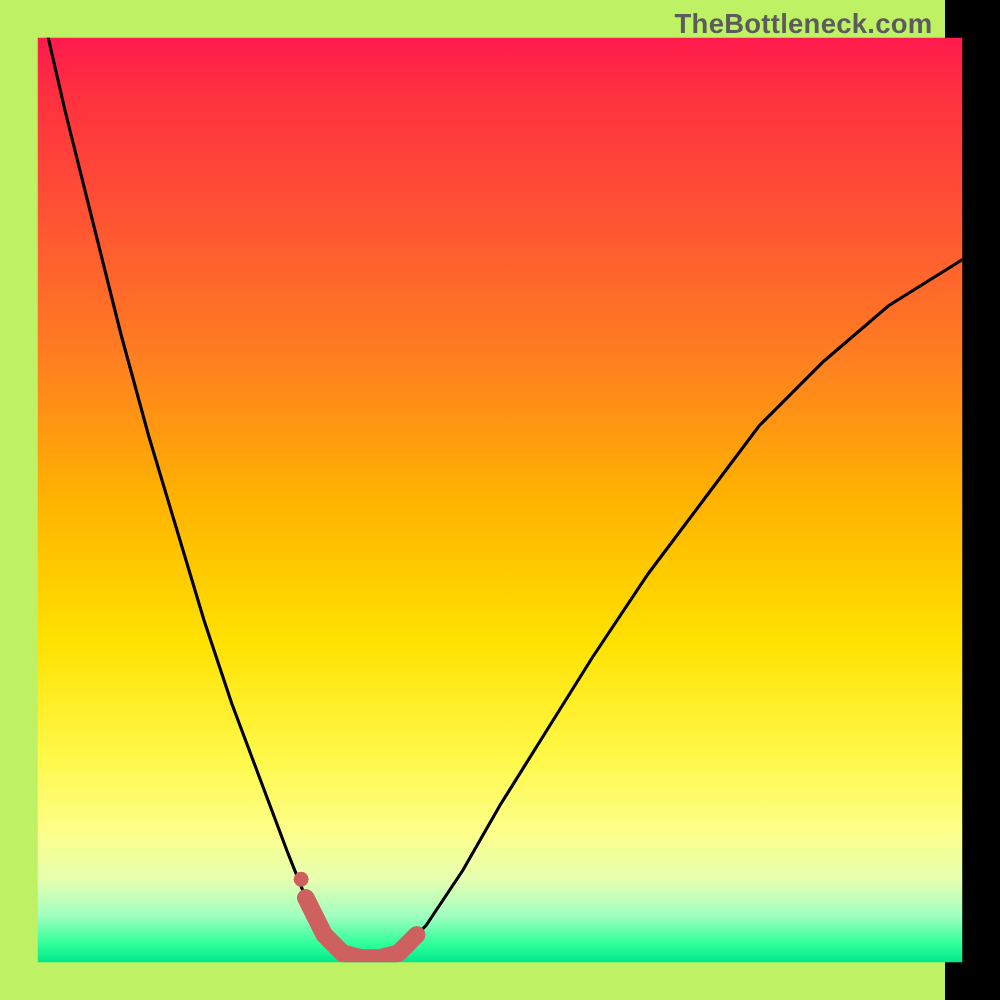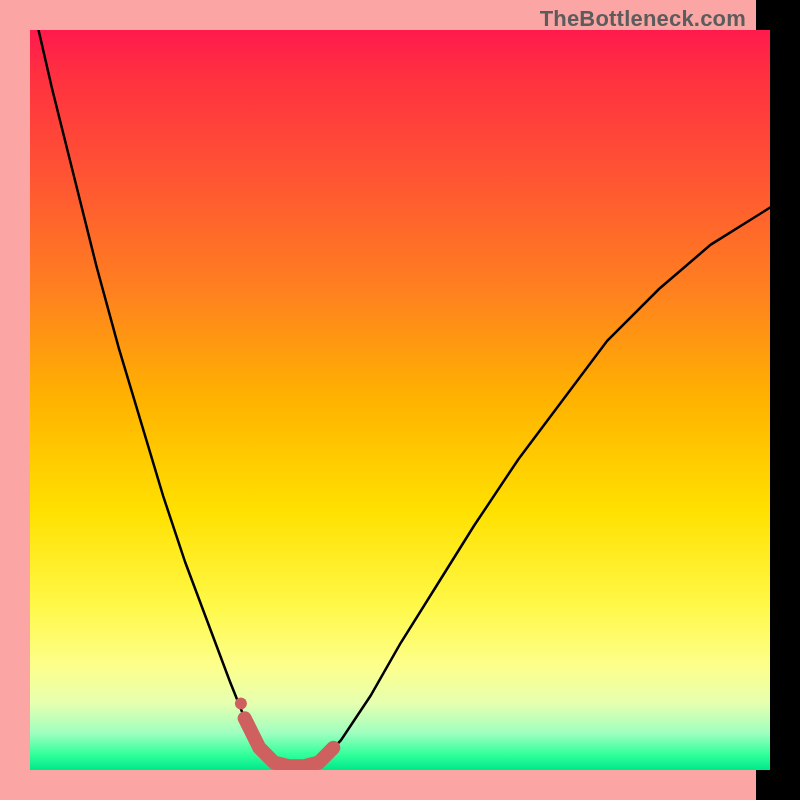--- a/index.html
+++ b/index.html
@@ -10,21 +10,21 @@
   background: #000;
   overflow: hidden;
   font-family: Arial, Helvetica, sans-serif;
 }
 .frame {
   position: absolute;
   left: 0;
   top: 0;
   width: 756px;
   height: 800px;
-  background: #fca5a5;
+  background: #bef264;
 }
 .plot {
   position: absolute;
   left: 30px;
   top: 30px;
   width: 740px;
   height: 740px;
   overflow: hidden;
 }
 .gradient {

